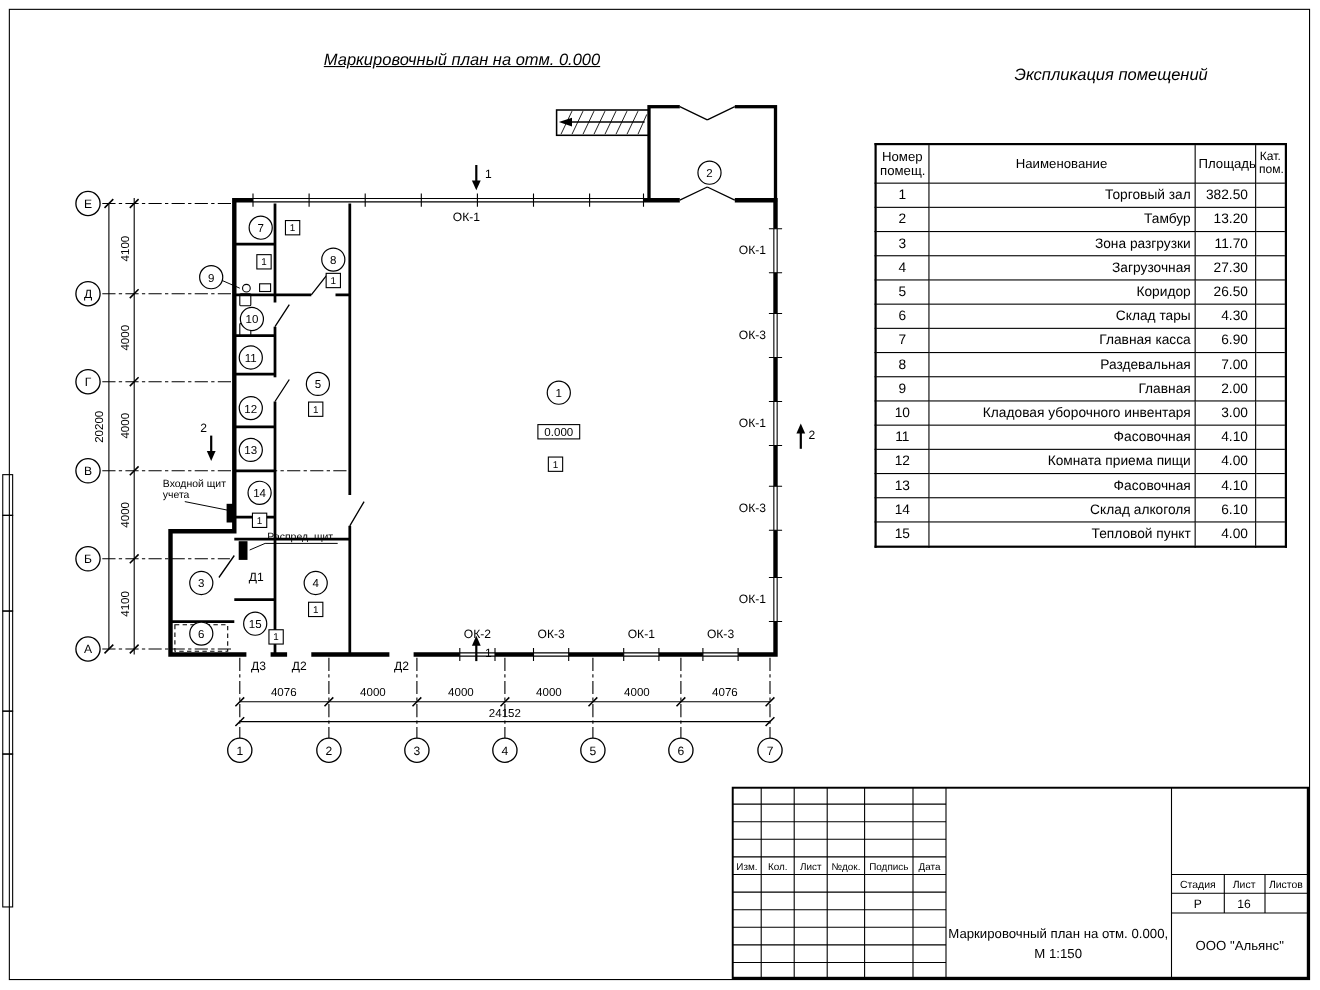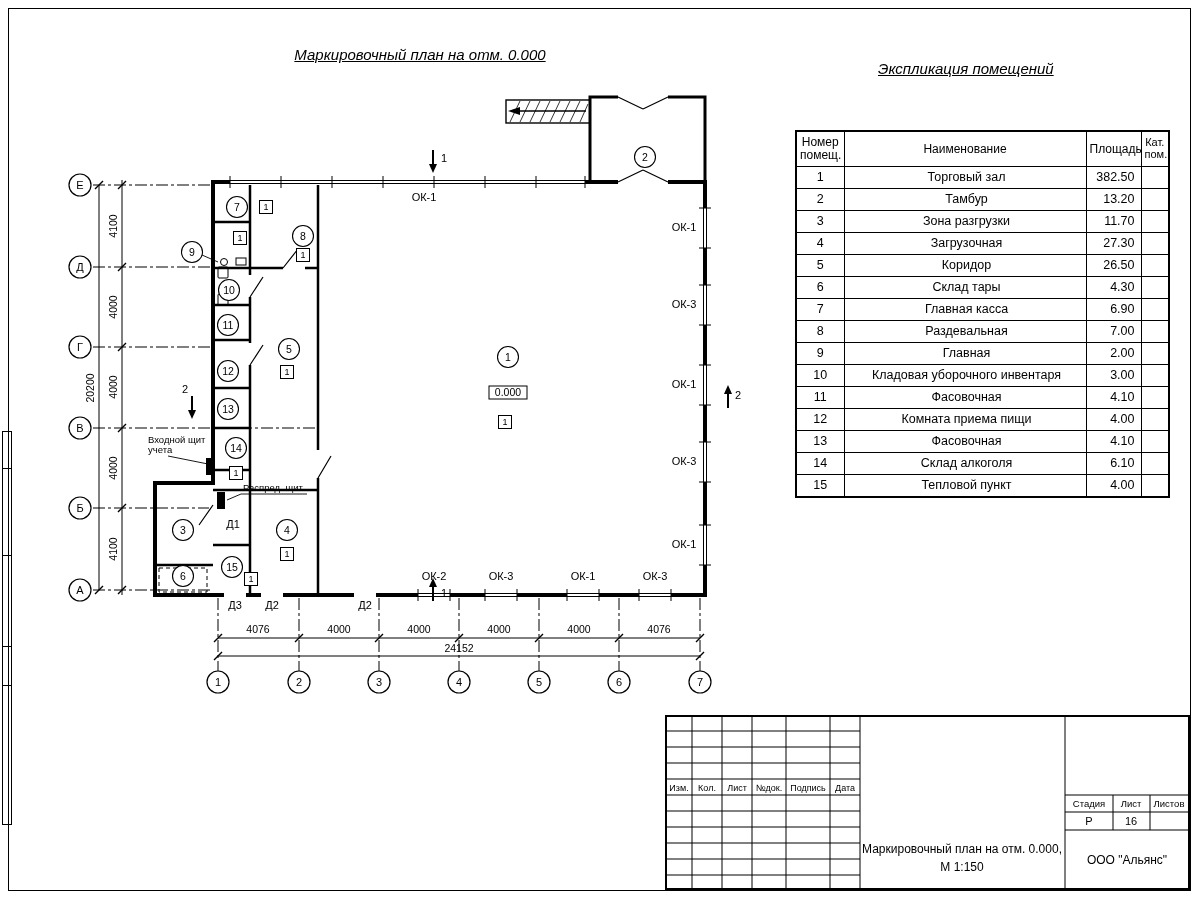--- a/index.html
+++ b/index.html
@@ -1,31 +1,31 @@
 <!DOCTYPE html>
 <html><head>
 <meta charset="utf-8">
 <style>
   html,body{margin:0;padding:0;background:#fff}
   .page{position:relative;width:1200px;height:900px;background:#fff;color:#000;
         font-family:"Liberation Sans",sans-serif;overflow:hidden}
   .frame{position:absolute;left:8px;top:8px;width:1181px;height:881px;border:1.5px solid #000}
   .plan-title{position:absolute;left:250px;top:46px;width:340px;text-align:center;
         font-style:italic;font-size:15px;text-decoration:underline;white-space:nowrap}
-  .expl-title{position:absolute;left:878px;top:60px;width:220px;text-align:left;
-        font-style:italic;font-size:15px;text-decoration:underline;white-space:nowrap}
+  .expl-title{position:absolute;left:878px;top:60px;width:220px;text-align:right;
+        font-style:italic;font-size:15px;white-space:nowrap}
   svg text{font-family:"Liberation Sans",sans-serif;fill:#000}
   .plan-svg{position:absolute;left:0;top:0}
   table.expl{position:absolute;left:795px;top:130px;width:373px;border-collapse:collapse;
         table-layout:fixed;font-size:12.5px;border:2px solid #000}
   .expl th,.expl td{border:1px solid #000;padding:0 3px;height:21px;line-height:1.05;overflow:hidden}
   .expl th{font-weight:normal;font-size:12px;text-align:center;height:34px}
   .expl td.c{text-align:center}
   .expl td.r{text-align:right;padding-right:6px}
-  .expl td.l{text-align:center;padding-left:6px}
+  .expl td.l{text-align:right;padding-left:6px}
   .tb-svg{position:absolute;left:665px;top:715px}
   .side-strip{position:absolute;left:2px;top:432px;width:10px}
   .side-strip .ss{box-sizing:border-box;width:10px;border:1px solid #000;margin-top:-1px}
 </style>
 </head>
 <body>
 
 <div class="page">
   <div class="frame"></div>
 

